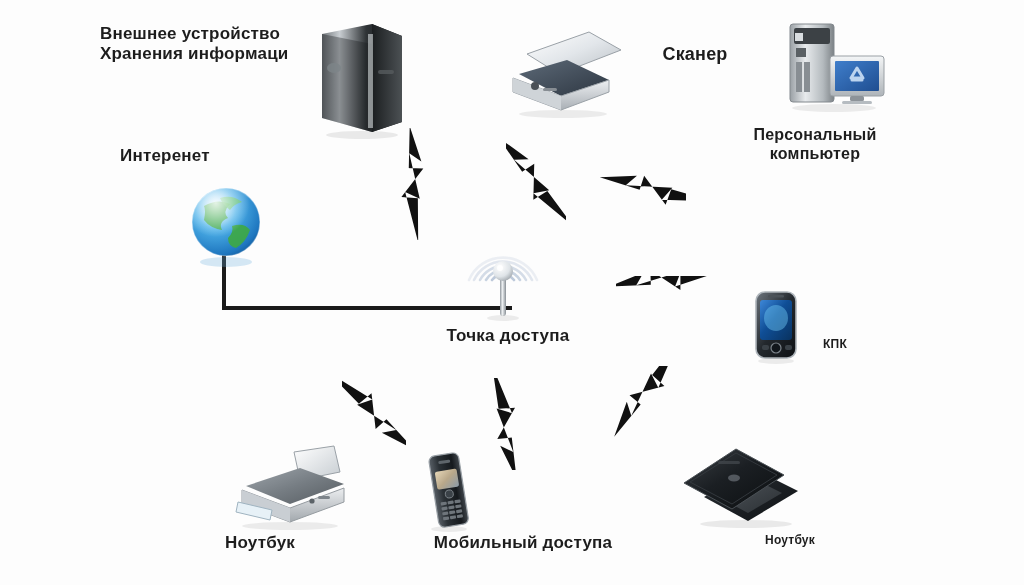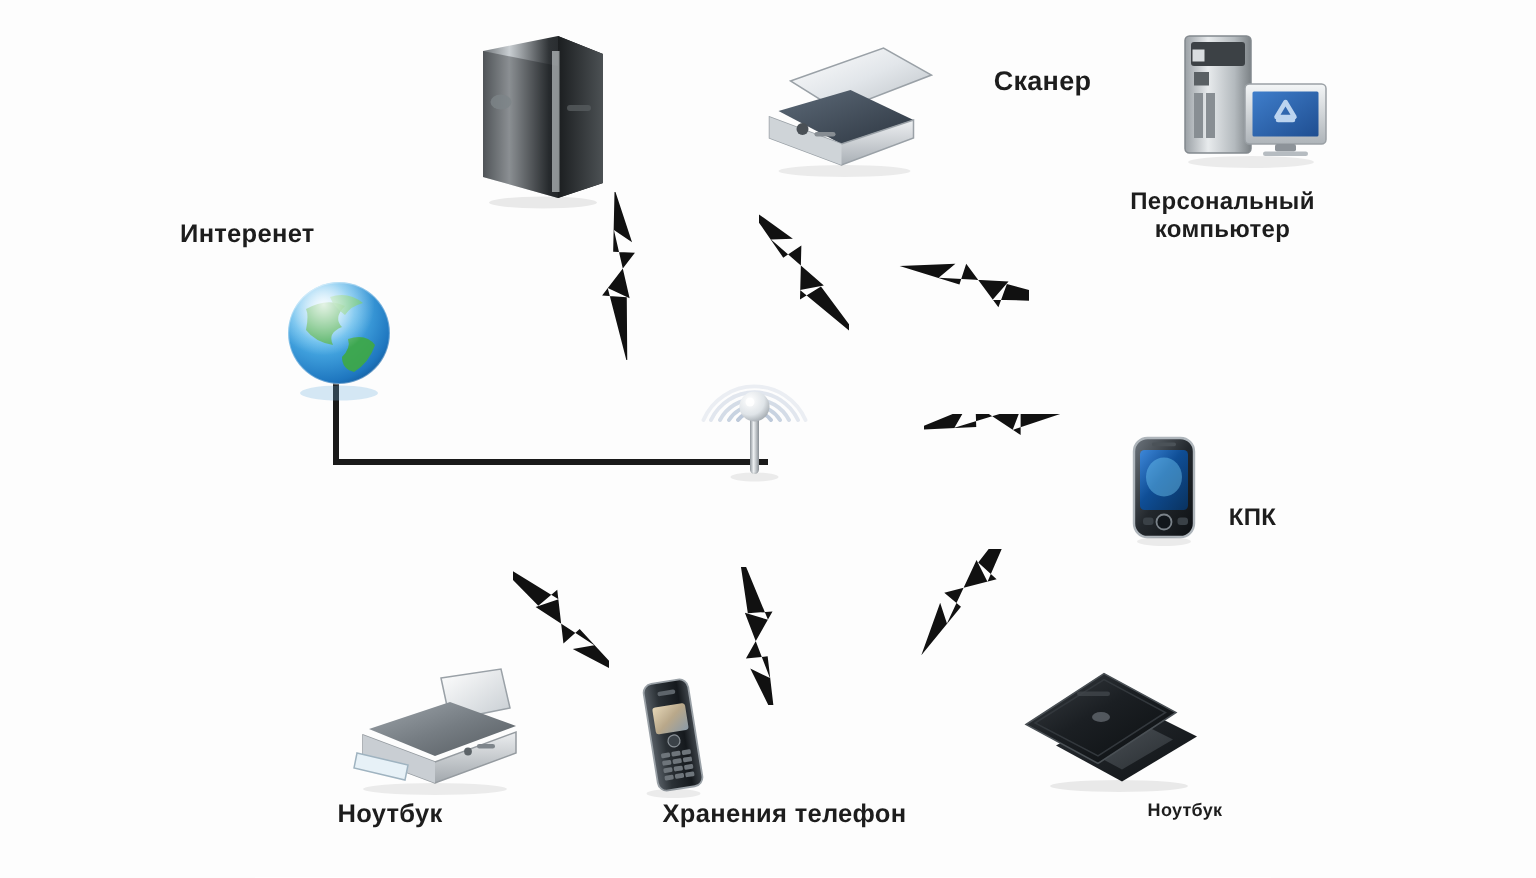--- a/index.html
+++ b/index.html
@@ -25,21 +25,21 @@
     line-height: 1.18;
     white-space: pre-line;
     text-align: center;
     text-shadow: 0 0 1px rgba(255,255,255,.9);
   }
   .lbl-storage   { left: 100px; top: 24px;  width: 210px; font-size: 17px; text-align: left; }
   .lbl-scanner   { left: 640px; top: 44px;  width: 110px; font-size: 18px; text-align: center; }
   .lbl-pc        { left: 735px; top: 126px; width: 160px; font-size: 16px; }
   .lbl-internet  { left: 120px; top: 146px; width: 120px; font-size: 17px; text-align: left; }
   .lbl-ap        { left: 428px; top: 326px; width: 160px; font-size: 17px; }
-  .lbl-pda       { left: 800px; top: 337px; width: 70px;  font-size: 16px; }
+  .lbl-pda       { left: 800px; top: 337px; width: 70px;  font-size: 12px; }
   .lbl-printer   { left: 205px; top: 533px; width: 110px; font-size: 17px; }
   .lbl-mobile    { left: 423px; top: 533px; width: 200px; font-size: 17px; }
   .lbl-notebook  { left: 735px; top: 533px; width: 110px; font-size: 12px; }
 
   
   .icon { position: absolute; }
   .icon svg { display: block; overflow: visible; }
 
   
   .nd-storage  { left: 312px; top: 18px;  width: 98px;  height: 120px; }
@@ -380,22 +380,25 @@
       <path d="M44 64 L78 45 L104 58 L70 78 Z" fill="url(#nbKeys)" opacity=".9"></path>
 
       <path d="M6 48 L58 14 L106 40 L54 74 Z" fill="url(#nbLid)" stroke="#4a5055" stroke-width="1"></path>
       <path d="M12 47 L58 18 L99 40 L54 69 Z" fill="none" stroke="#33383d" stroke-width="1"></path>
       <ellipse cx="56" cy="43" rx="6" ry="3.4" fill="#6b7177" opacity=".7"></ellipse>
       <rect x="40" y="26" width="22" height="3" rx="1.5" fill="#41464b" opacity=".8"></rect>
       <ellipse cx="68" cy="89" rx="46" ry="4" fill="#000" opacity=".08"></ellipse>
     </svg>
   </div>
 
+  <div class="label lbl-storage">Внешнее устройство
+Хранения информаци</div>
   <div class="label lbl-scanner">Сканер</div>
   <div class="label lbl-pc">Персональный
 компьютер</div>
   <div class="label lbl-internet">Интеренет</div>
+  <div class="label lbl-ap">Точка доступа</div>
   <div class="label lbl-pda">КПК</div>
   <div class="label lbl-printer">Ноутбук</div>
-  <div class="label lbl-mobile">Хранения телефон</div>
+  <div class="label lbl-mobile">Мобильный доступа</div>
   <div class="label lbl-notebook">Ноутбук</div>
 
 </div>
 
 </body></html>

